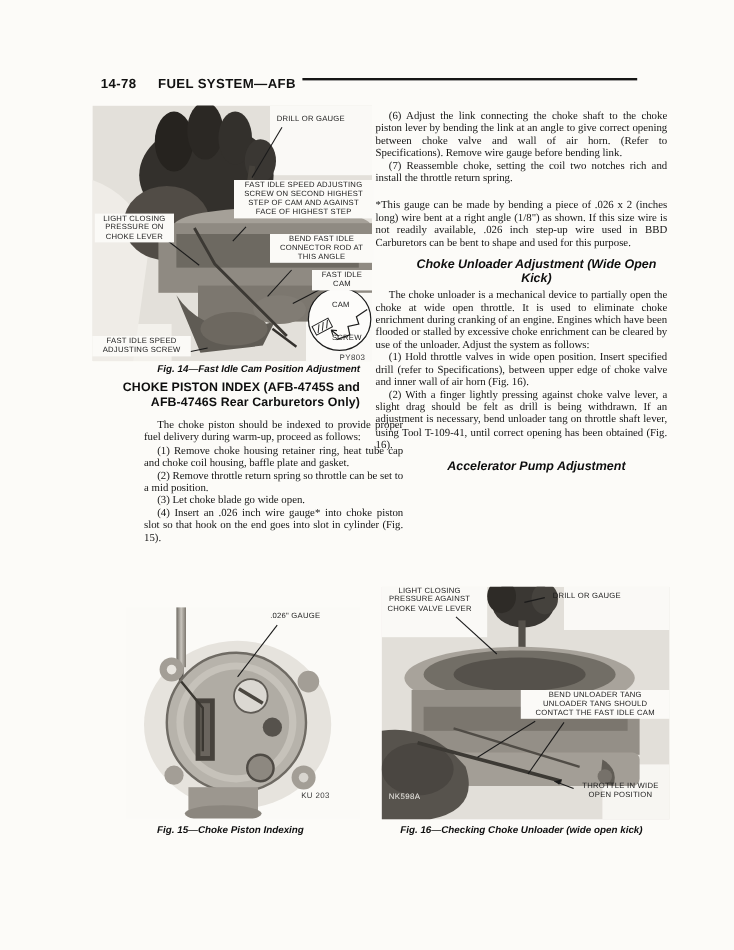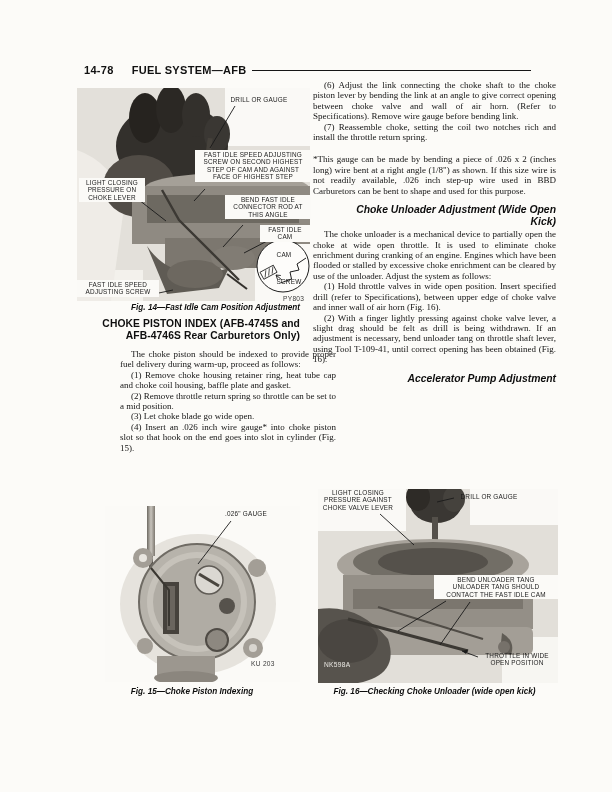--- a/index.html
+++ b/index.html
@@ -1,31 +1,31 @@
 <!DOCTYPE html>
 <html><head>
 <meta charset="utf-8">
 <style>
   html,body{margin:0;padding:0;background:#e9e7e2;}
   #page{position:relative;width:612px;height:792px;background:#fcfbf8;overflow:hidden;
         font-family:"Liberation Serif",serif;color:#161616;}
 
   
-  .hdr{position:absolute;left:84px;top:64px;width:447px;display:flex;align-items:center;
+  .hdr{position:absolute;left:84px;top:64px;width:447px;display:flex;
        font:700 11px/12px "Liberation Sans",sans-serif;letter-spacing:.3px;color:#111;}
   .hdr .num{margin-right:18px;}
   .hdr .rule{flex:1;height:1.6px;background:#161616;margin-left:5px;margin-top:1px;}
 
   
   .flow{position:absolute;font:400 9px/10.4px "Liberation Serif",serif;text-align:justify;color:#141414;}
   .flow p{margin:0;text-indent:11px;}
   .flow p.note{text-indent:0;margin-top:12px;}
   .h-sans{font:700 10.3px/11.5px "Liberation Sans",sans-serif;white-space:pre-line;
           text-align:right;text-indent:0;color:#0e0e0e;letter-spacing:.1px;}
-  .h-ital{font:italic 700 10.4px/11.6px "Liberation Sans",sans-serif;text-align:right;
+  .h-ital{font:italic 700 10.4px/11.6px "Liberation Sans",sans-serif;text-align:center;
           text-indent:0 !important;color:#0e0e0e;margin-top:8px !important;margin-bottom:2px !important;padding-left:25px;}
 
   
   .fig{position:absolute;}
   .fig svg{position:absolute;left:0;top:0;}
   .overlay{position:absolute;left:0;top:0;pointer-events:none;}
   .lbl{position:absolute;font:400 6.4px/7.4px "Liberation Sans",sans-serif;color:#1a1a1a;
        letter-spacing:.2px;text-align:center;white-space:pre-line;}
   .lbl.bg{background:#fbfaf7;padding:1px 2px;}
   .pcode{position:absolute;font:400 6.6px/7px "Liberation Sans",sans-serif;color:#3a3a3a;letter-spacing:.3px;}
@@ -153,21 +153,21 @@
     </svg>
     <svg class="overlay" width="195" height="176" viewBox="0 0 195 176">
       <line x1="126" y1="15" x2="93" y2="58" stroke="#1a1a1a" stroke-width="0.9"></line>
     </svg>
     <div class="lbl" style="left:108px;top:4px;width:66px;">.026" GAUGE</div>
     <div class="pcode" style="left:146px;top:154px;">KU 203</div>
   </div>
 
   <div class="fig-caption" style="left:84px;top:687px;width:216px;">Fig. 15—Choke Piston Indexing</div>
 
-  <div class="flow" style="left:313px;top:80px;width:243px;">
+  <div class="flow" style="left:313px;top:91px;width:243px;">
     <p>(6) Adjust the link connecting the choke shaft to the choke piston lever by bending the link at an angle to give correct opening between choke valve and wall of air horn. (Refer to Specifications). Remove wire gauge before bending link.</p>
     <p>(7) Reassemble choke, setting the coil two notches rich and install the throttle return spring.</p>
     <p class="note">*This gauge can be made by bending a piece of .026 x 2 (inches long) wire bent at a right angle (1/8") as shown. If this size wire is not readily available, .026 inch step-up wire used in BBD Carburetors can be bent to shape and used for this purpose.</p>
     <p class="h-ital">Choke Unloader Adjustment (Wide Open Kick)</p>
     <p>The choke unloader is a mechanical device to partially open the choke at wide open throttle. It is used to eliminate choke enrichment during cranking of an engine. Engines which have been flooded or stalled by excessive choke enrichment can be cleared by use of the unloader. Adjust the system as follows:</p>
     <p>(1) Hold throttle valves in wide open position. Insert specified drill (refer to Specifications), between upper edge of choke valve and inner wall of air horn (Fig. 16).</p>
     <p>(2) With a finger lightly pressing against choke valve lever, a slight drag should be felt as drill is being withdrawn. If an adjustment is necessary, bend unloader tang on throttle shaft lever, using Tool T-109-41, until correct opening has been obtained (Fig. 16).</p>
     <p class="h-ital">Accelerator Pump Adjustment</p>
   </div>
 

